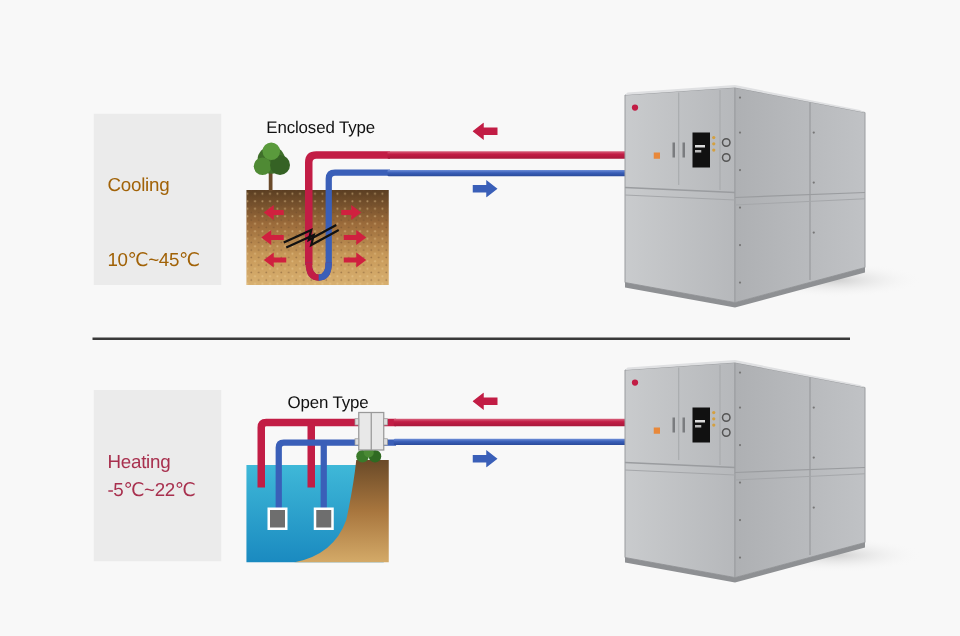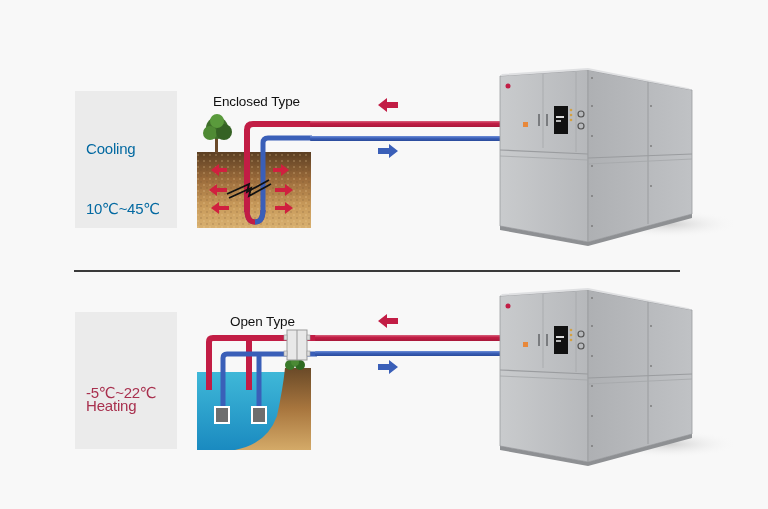--- a/index.html
+++ b/index.html
@@ -9,21 +9,21 @@
     font-family: "Liberation Sans", "DejaVu Sans", sans-serif;
     position: relative;
   }
   .abs { position: absolute; }
   .label-box {
     position: absolute; left: 75px; width: 102px; height: 137px;
     background: #ebebeb;
   }
   .label-box .mode { position: absolute; left: 11px; font-size: 15px; line-height: 18px; letter-spacing: -0.2px; }
   .label-box .range { position: absolute; left: 11px; font-size: 15px; line-height: 18px; letter-spacing: -0.3px; }
-  .cool { color: #0369a1; }
+  .cool { color: #a16207; }
   .heat { color: #a8304e; }
   .type-title { position: absolute; font-size: 13.5px; color: #111; letter-spacing: -0.1px; }
   .divider { position: absolute; left: 74px; top: 270px; width: 606px; height: 2px; background: #3a3a3a; }
   .pipe-red { position: absolute; height: 6px; background: linear-gradient(#d8637d, #c21d45 40%, #a8183a); border-radius: 1px; }
   .pipe-blue { position: absolute; height: 5px; background: linear-gradient(#6f8fd8, #3a5fb8 45%, #2a4a9a); border-radius: 1px; }
   .flow-arrow { position: absolute; width: 22px; height: 14px; }
   .unit { position: absolute; width: 240px; height: 200px; }
   svg { display: block; }
 </style>
 </head>
@@ -158,21 +158,21 @@
       <circle cx="153" cy="40" r="0.9"></circle>
         <circle cx="153" cy="80" r="0.9"></circle>
         <circle cx="153" cy="120" r="0.9"></circle>
     </g>
   </svg>
 </div>
 
 <div class="divider"></div>
 
 <div class="label-box" style="top:312px;">
-  <div class="mode heat" style="top:49px;margin-top:36px;">Heating</div>
+  <div class="mode heat" style="top:49px;">Heating</div>
   <div class="range heat" style="top:72px;">-5℃~22℃</div>
 </div>
 
 <div class="type-title" style="left:196px; top:314px;margin-left:34px;">Open Type</div>
 
 <div class="abs" style="left:197px; top:328px; width:120px; height:122px;">
   <svg width="120" height="122" viewBox="0 0 120 122">
     <defs>
       <linearGradient id="water2" x1="0" y1="0" x2="0" y2="1">
         <stop offset="0" stop-color="#3fb8d8"></stop>

